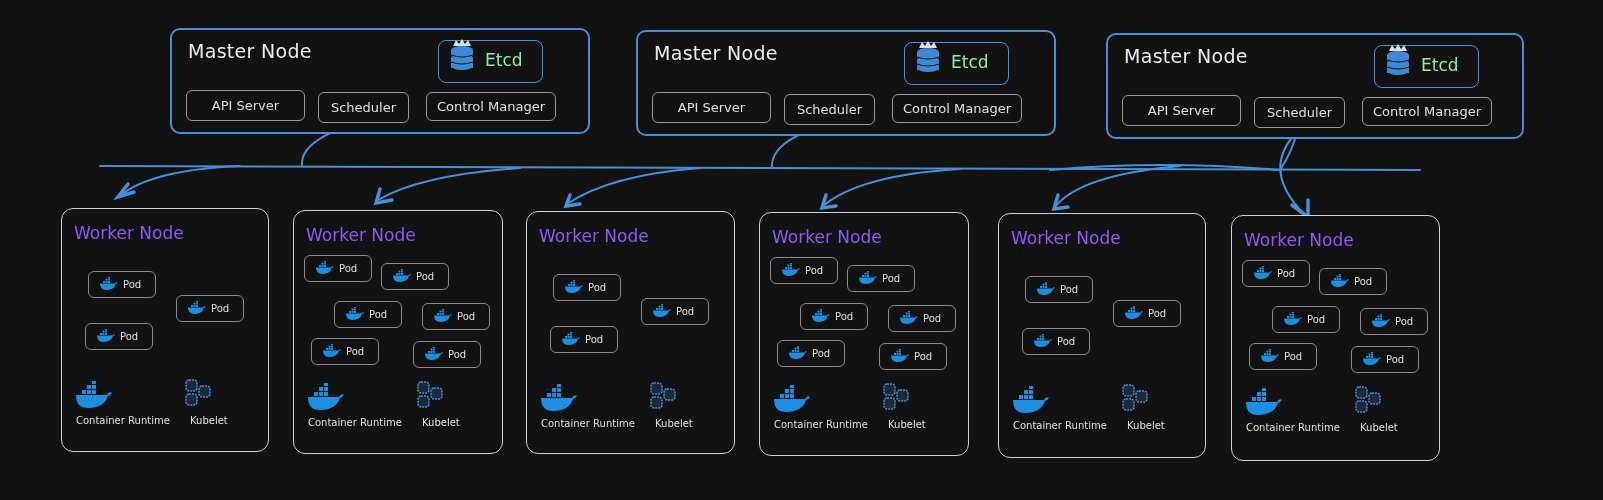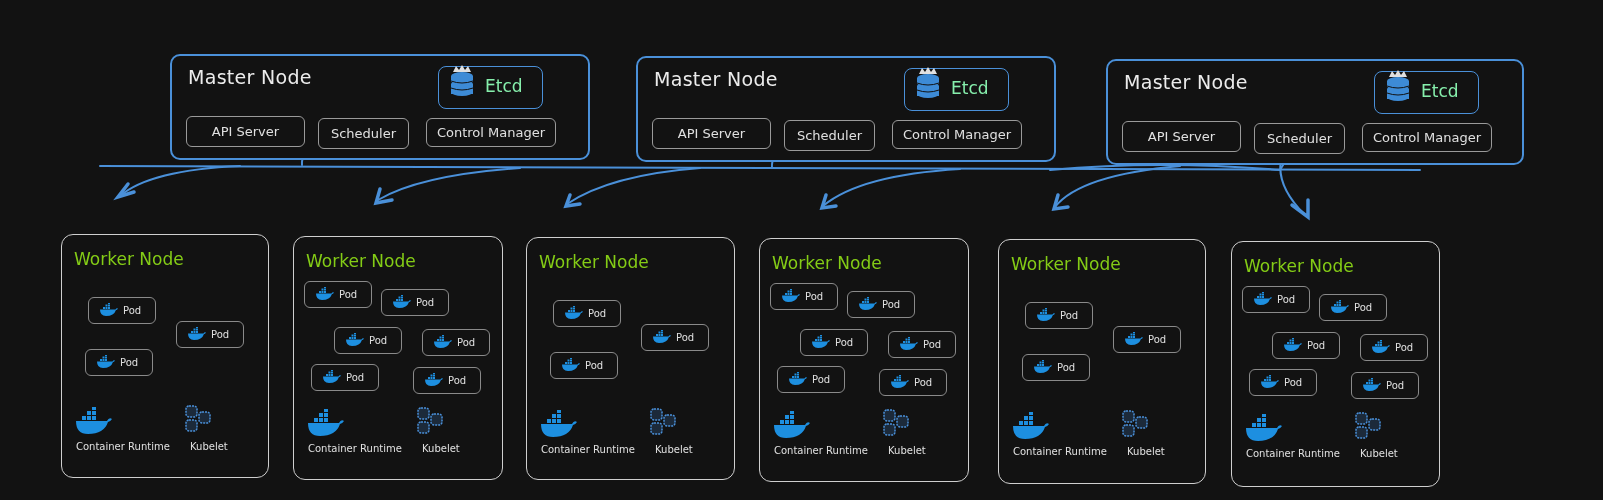--- a/index.html
+++ b/index.html
@@ -1,26 +1,26 @@
 <!DOCTYPE html>
 <html><head>
 <meta charset="utf-8">
 <style>
   html, body { margin: 0; padding: 0; background: #121212; }
   body { width: 1603px; height: 500px; position: relative; overflow: hidden;
          font-family: "DejaVu Sans", sans-serif; color: #e6e6e6; }
-  .abs { position: absolute; box-sizing: border-box; margin-top: 26px; }
+  .abs { position: absolute; box-sizing: border-box; }
   .master { border: 2px solid #4a90d9; border-radius: 10px; background: #121212; }
   .master-title { position: absolute; left: 16px; top: 10px; font-size: 19px; color: #ececec; letter-spacing: 0.3px; }
   .etcd { position: absolute; border: 1.5px solid #4a90d9; border-radius: 8px; }
   .etcd-label { position: absolute; left: 46px; top: 9px; font-size: 17px; color: #86efac; }
   .comp { position: absolute; border: 1.5px solid #9a9a9a; border-radius: 6px; font-size: 13px;
           color: #e0e0e0; display: flex; align-items: center; justify-content: center; }
   .worker { border: 1.5px solid #cfcfcf; border-radius: 12px; background: #121212; }
-  .worker-title { position: absolute; left: 12px; top: 14px; font-size: 17px; color: #84cc16; }
+  .worker-title { position: absolute; left: 12px; top: 14px; font-size: 17px; color: #8b5cf6; }
   .pod { position: absolute; width: 68px; height: 27px; border: 1.5px solid #8a8a8a; border-radius: 6px;
          display: flex; align-items: center; padding-left: 10px; box-sizing: border-box; }
   .pod-label { font-size: 10px; color: #e0e0e0; margin-left: 4px; }
   .runtime-label, .kubelet-label { position: absolute; font-size: 10px; color: #e0e0e0; white-space: nowrap; }
   svg.arrows { position: absolute; left: 0; top: 0; pointer-events: none; }
 </style>
 </head>
 <body>
 
 <svg class="arrows" width="1603" height="500">

